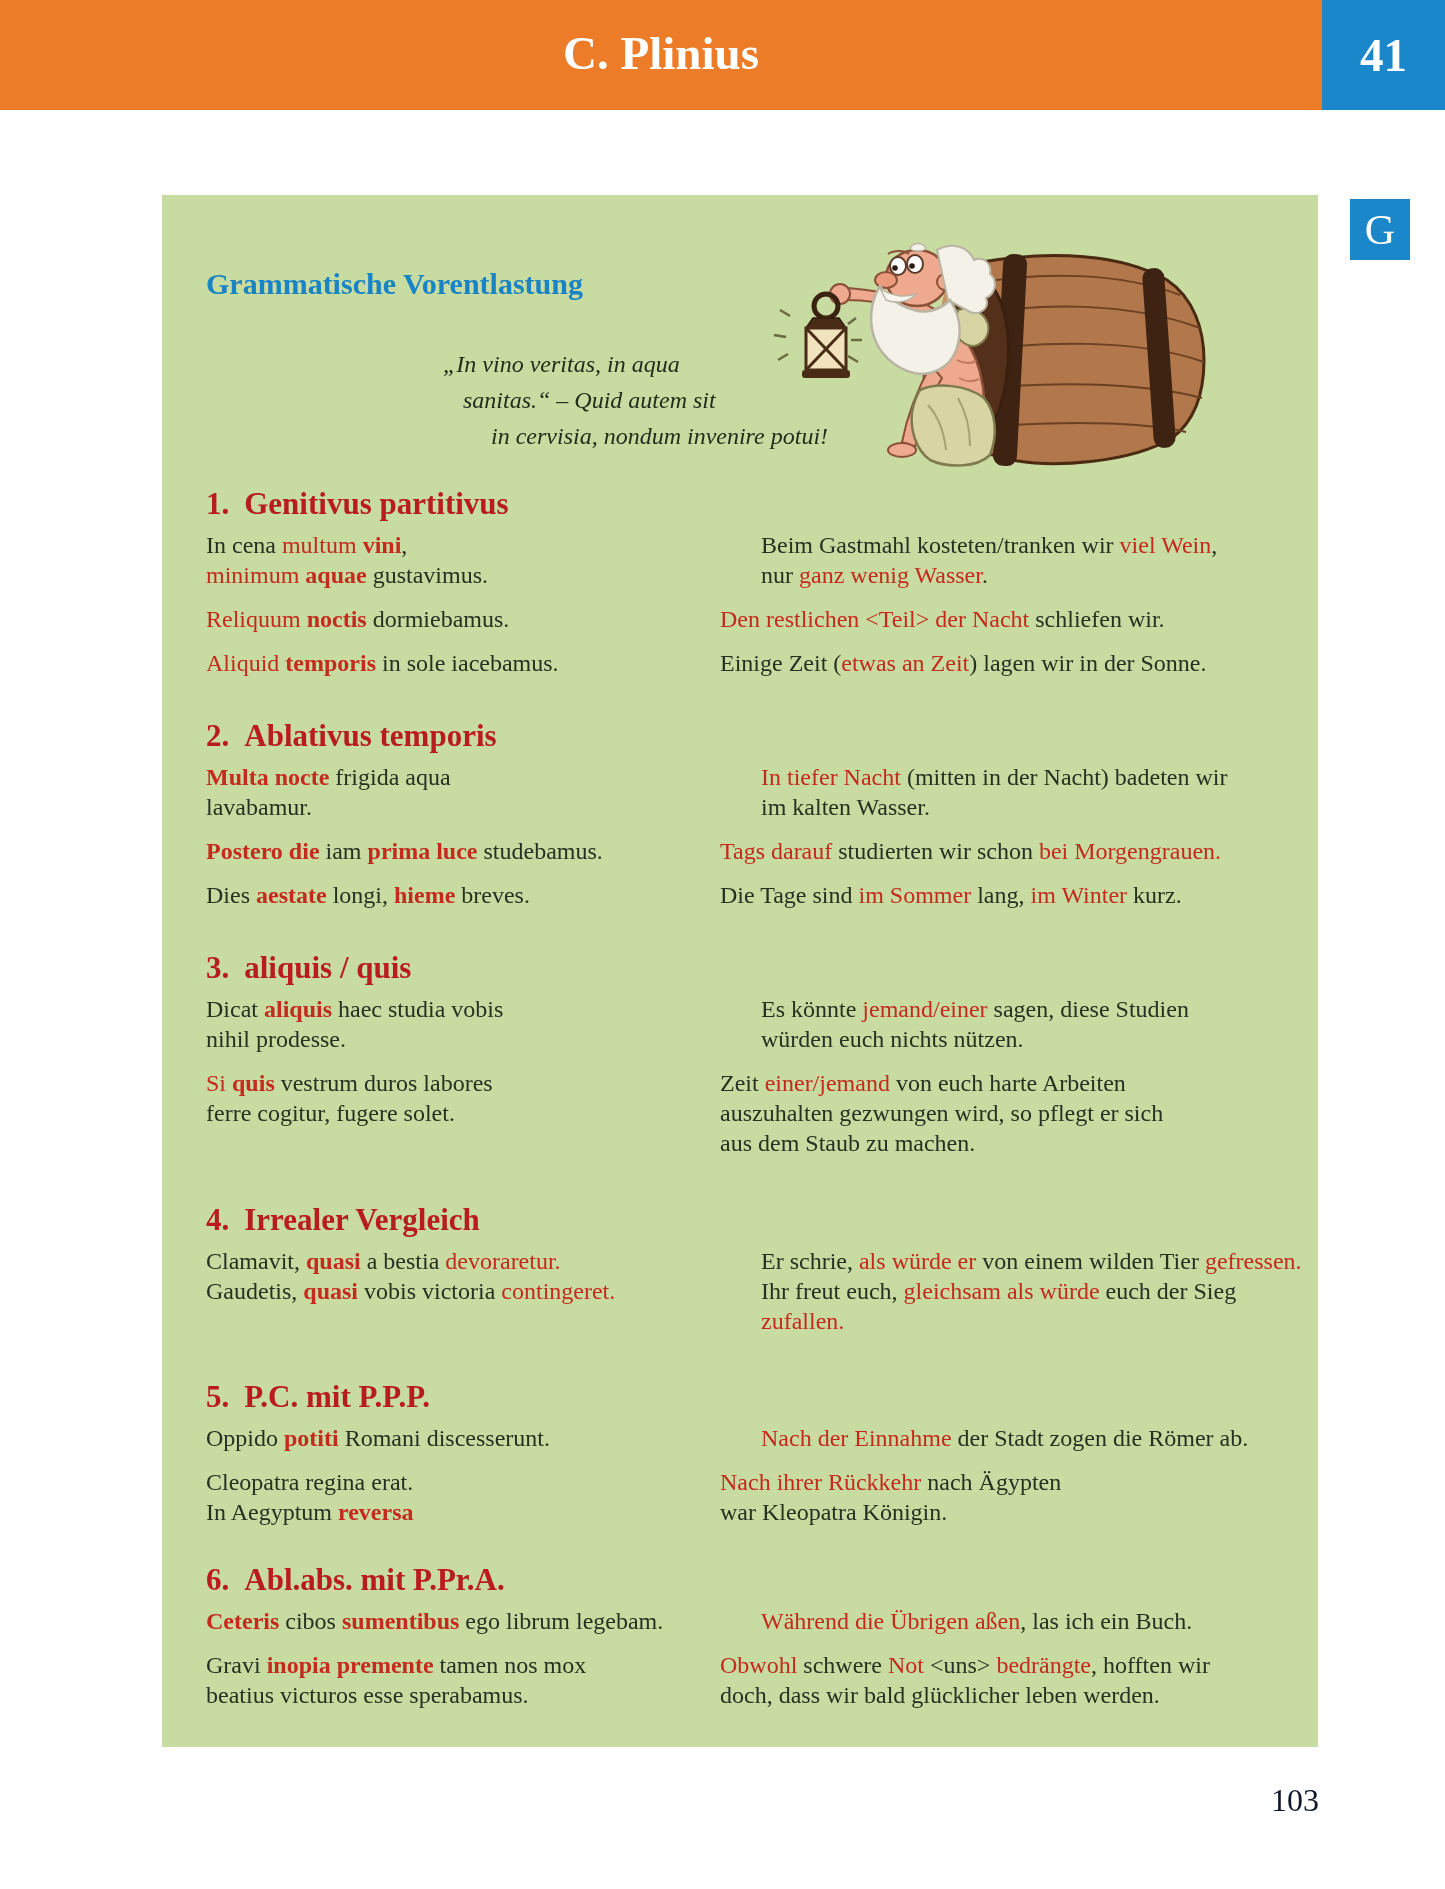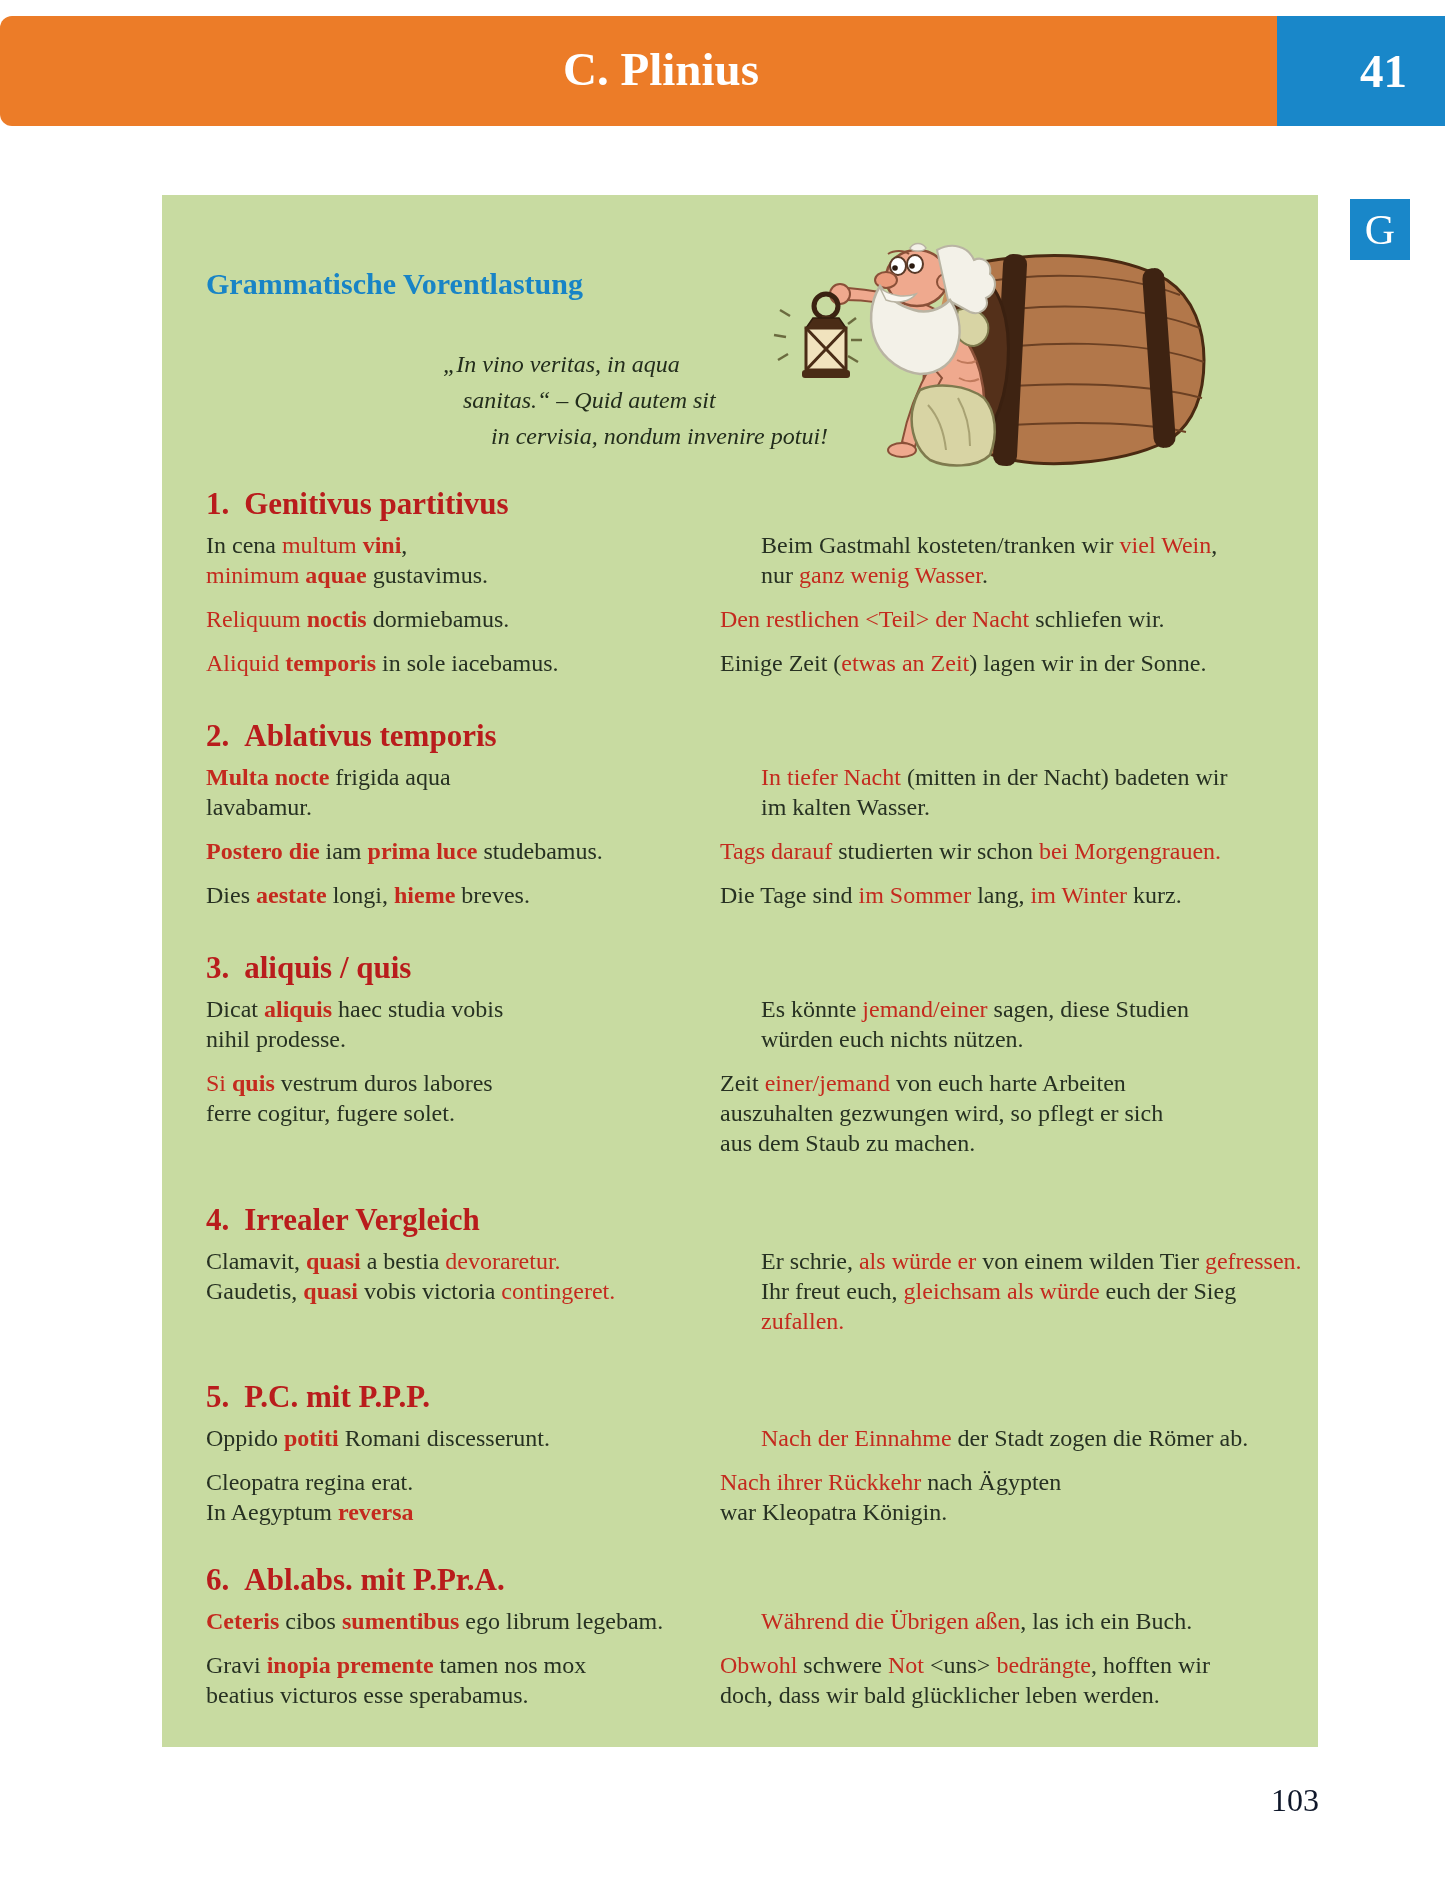--- a/index.html
+++ b/index.html
@@ -1,23 +1,23 @@
 <!DOCTYPE html>
 <html><head>
 <meta charset="utf-8">
 <style>
   html,body{margin:0;padding:0;background:#ffffff;}
   .page{position:relative;width:1445px;height:1889px;background:#ffffff;overflow:hidden;
         font-family:"Liberation Serif",serif;}
   
-  .header{position:absolute;left:0;top:16px;width:1445px;height:110px;background:#EC7C28;border-radius:12px;}
+  .header{position:absolute;left:0;top:0;width:1445px;height:110px;background:#EC7C28;}
   .header-title{position:absolute;left:0;top:0;width:1322px;height:106px;display:flex;
         align-items:center;justify-content:center;color:#ffffff;font-size:47px;font-weight:bold;}
   .chapter-num{position:absolute;right:0;top:0;width:123px;height:110px;background:#1987C9;
-        color:#ffffff;font-size:47px;font-weight:bold;display:flex;align-items:center;justify-content:center;padding-left:45px;}
+        color:#ffffff;font-size:47px;font-weight:bold;display:flex;align-items:center;justify-content:center;}
   
   .g-tab{position:absolute;left:1350px;top:199px;width:60px;height:61px;background:#1987C9;
         color:#ffffff;font-size:42px;display:flex;align-items:center;justify-content:center;}
   
   .panel{position:absolute;left:162px;top:195px;width:1156px;height:1552px;background:#C8DBA1;
         box-sizing:border-box;padding:72px 18px 8px 44px;color:#273122;}
   .gram-title{font-size:30px;line-height:34px;font-weight:bold;color:#1884C6;margin:0;}
   .quote{margin:45px 0 0 237px;font-style:italic;font-family:Liberation Serif, serif;
         font-size:24px;line-height:36px;color:#232D1C;}
   .quote .q1{margin-left:20px;}

